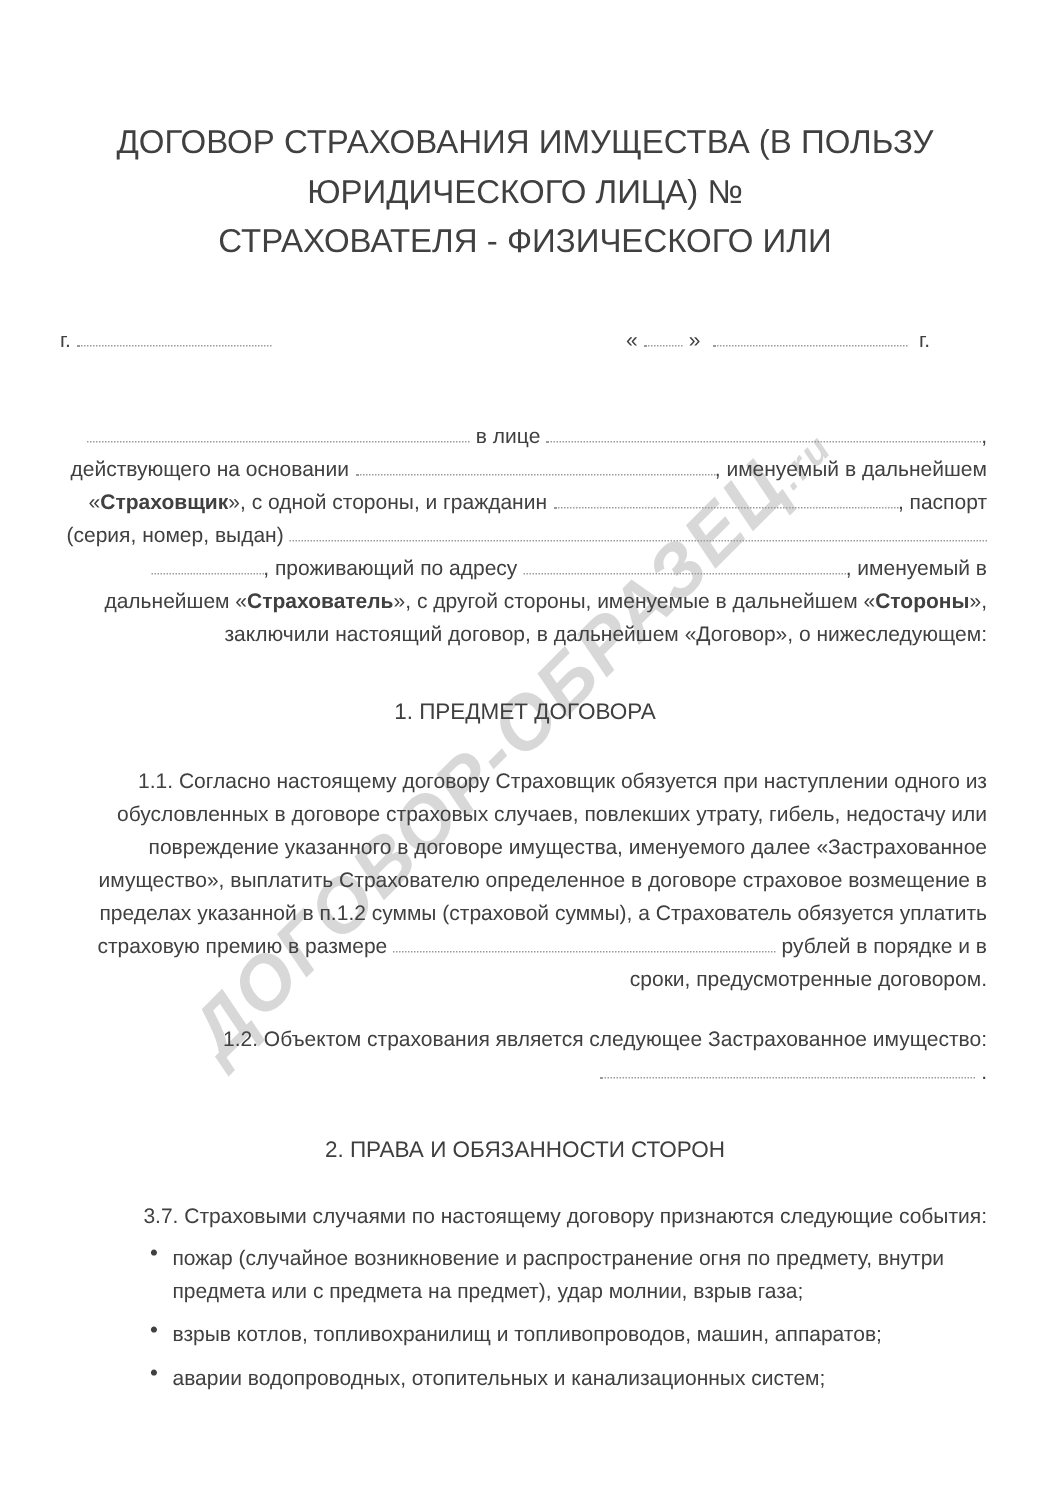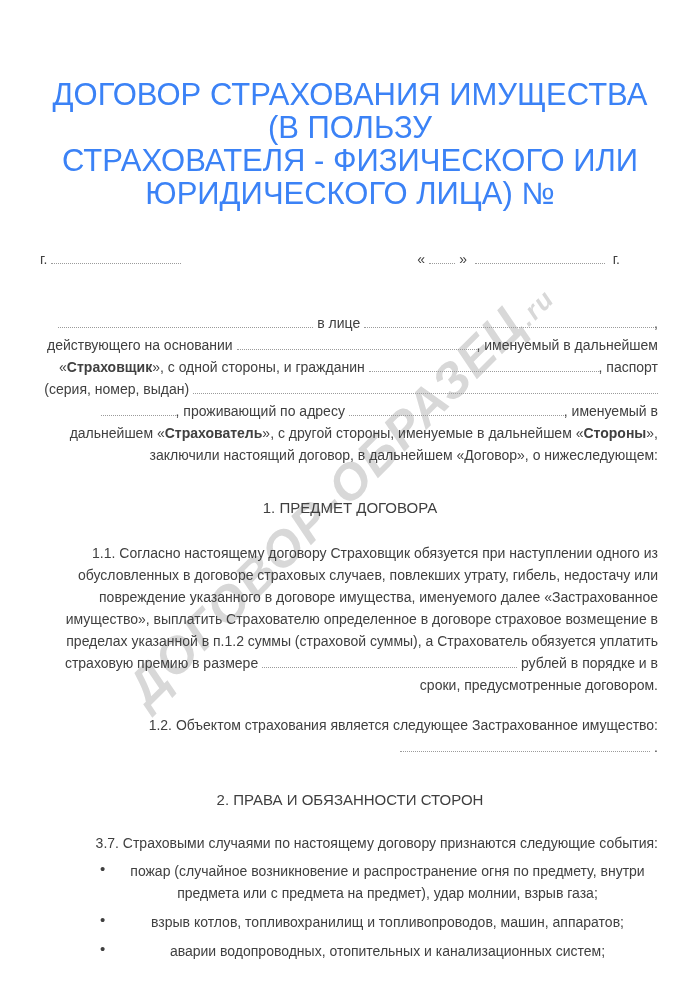--- a/index.html
+++ b/index.html
@@ -28,22 +28,22 @@
   }
   .wm-suffix{font-size:26px;font-style:italic;}
   
   .content{
     position:relative;z-index:1;
     padding:78px 40px 0 40px;
     font-size:14px;line-height:22px;
   }
   .title{
     margin:0;
-    font-size:31px;line-height:33px;font-weight:400;
-    text-align:center;color:#3b82f6;
+    font-size:22px;line-height:33px;font-weight:400;
+    text-align:center;color:#404040;
   }
   .title-line{display:block;}
   .dateline{
     display:flex;justify-content:space-between;align-items:baseline;
     margin-top:38px;
   }
   .dl-right{margin-right:38px;}
   .dl-right > span{margin:0 2px;}
   .blank{
     display:inline-block;
@@ -66,21 +66,20 @@
   }
   .section-heading.second{margin:30px 0 20px 0;}
   .bullets{
     margin:6px 0 0 0;
     padding:0 0 0 75px;
     list-style:none;
   }
   .bullets li{
     position:relative;
     margin:0 0 7px 0;
-    text-align:center;
   }
   .bullets li::before{
     content:"\2022";
     position:absolute;
     left:-15px;top:-2px;
     font-size:15px;
     color:#404040;
   }
   b{font-weight:bold;}
 </style>
@@ -88,22 +87,22 @@
 <body>
 
 <div class="page">
 
   <div class="watermark"><span>ДОГОВОР-ОБРАЗЕЦ</span><span class="wm-suffix">.ru</span></div>
 
   <div class="content">
 
     <h1 class="title">
       <span class="title-line">ДОГОВОР СТРАХОВАНИЯ ИМУЩЕСТВА (В ПОЛЬЗУ</span>
+      <span class="title-line">ЮРИДИЧЕСКОГО ЛИЦА) №</span>
       <span class="title-line">СТРАХОВАТЕЛЯ - ФИЗИЧЕСКОГО ИЛИ</span>
-      <span class="title-line">ЮРИДИЧЕСКОГО ЛИЦА) №</span>
     </h1>
 
     <div class="dateline">
       <div class="dl-left">
         <span>г.</span>
         <span class="blank blank-city"></span>
       </div>
       <div class="dl-right">
         <span>«</span><span class="blank blank-day"></span><span>»</span>
         <span class="blank blank-month"></span>

